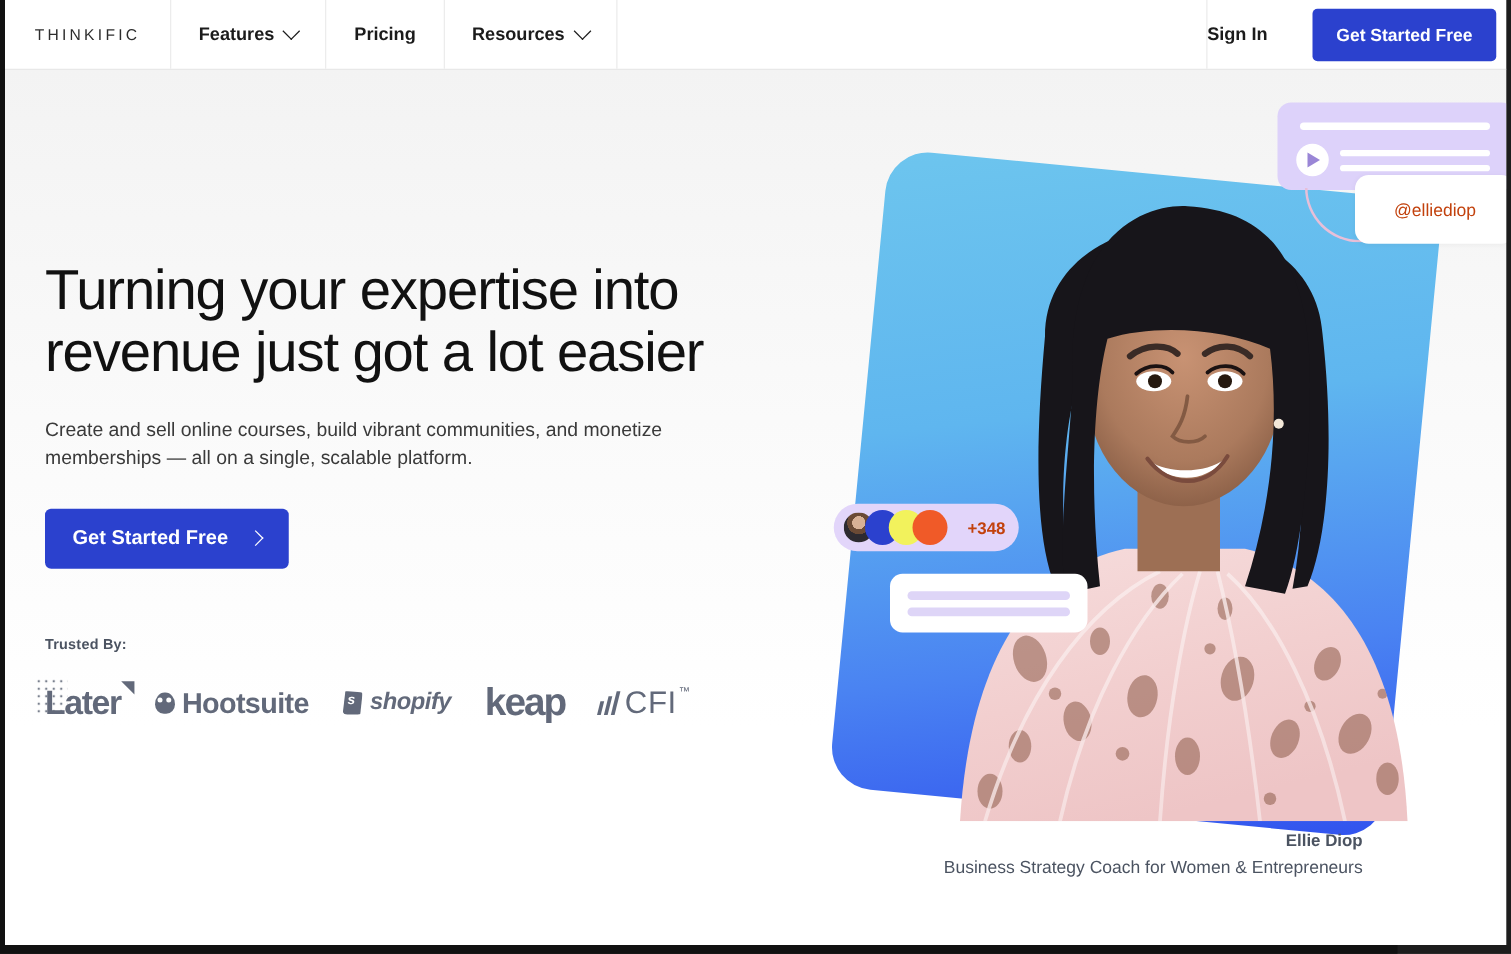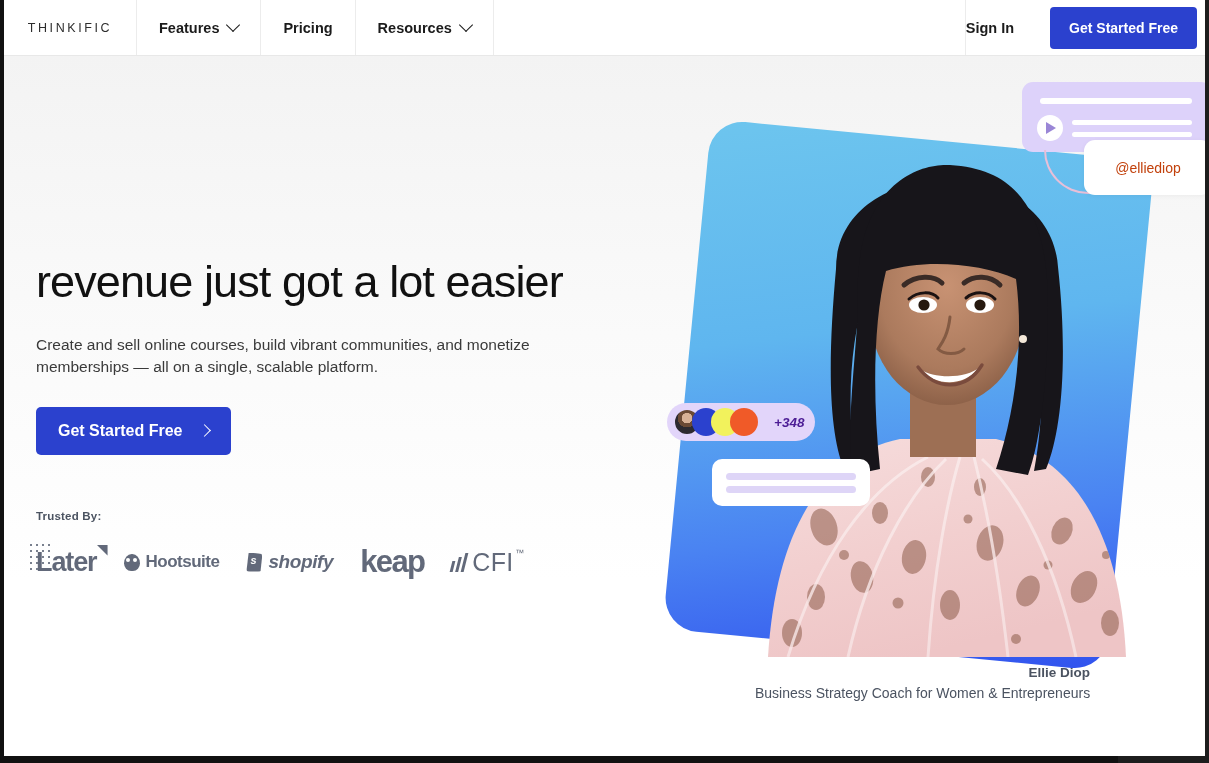--- a/index.html
+++ b/index.html
@@ -196,21 +196,21 @@
     opacity: .85;
   }
   .logo-later .tick {
     position: absolute;
     right: -11px; top: -2px;
     width: 11px; height: 11px;
     background: #5a6273;
     clip-path: polygon(0 0, 100% 0, 100% 100%);
   }
 
-  .logo-hoot { gap: 6px; font-size: 17px; font-weight: bold; letter-spacing: -0.5px; }
+  .logo-hoot { gap: 6px; font-size: 23px; font-weight: bold; letter-spacing: -0.5px; }
   .owl {
     width: 16px; height: 17px;
     background: #5a6273;
     border-radius: 48% 48% 44% 44% / 55% 55% 45% 45%;
     position: relative;
   }
   .owl::before, .owl::after {
     content: "";
     position: absolute;
     top: 4px;
@@ -398,22 +398,21 @@
     border: 2px solid #e2d5fa;
     box-sizing: border-box;
   }
   .av-blue   { background: #2b41ce; }
   .av-yellow { background: #f2f25c; }
   .av-orange { background: #f05a28; margin-right: 0 !important; }
   #avatar-count {
     margin-left: 16px;
     font-size: 13.5px;
     font-weight: bold;
-    color: #4c1d95;
-    font-style: italic;
+    color: #c2410c;
   }
 
   
   #caption {
     position: absolute;
     left: 131px;
     top: 610px;
     z-index: 20;
     text-align: right;
   }
@@ -462,21 +461,21 @@
       <div class="nav-right">
         <a id="signin-link" href="#">Sign In</a>
         <button id="nav-cta">Get Started Free</button>
       </div>
     </div>
 
     <div id="hero">
 
       <div id="hero-copy">
         <h1 id="headline">
-          <br>
+          <span>Turning your expertise into</span><br>
           <span>revenue just got a lot easier</span>
         </h1>
         <p id="subhead">
           <span>Create and sell online courses, build vibrant communities, and monetize</span>
           <span>memberships — all on a single, scalable platform.</span>
         </p>
         <button id="hero-cta">
           <span>Get Started Free</span>
           <span class="arrow-r"></span>
         </button>

